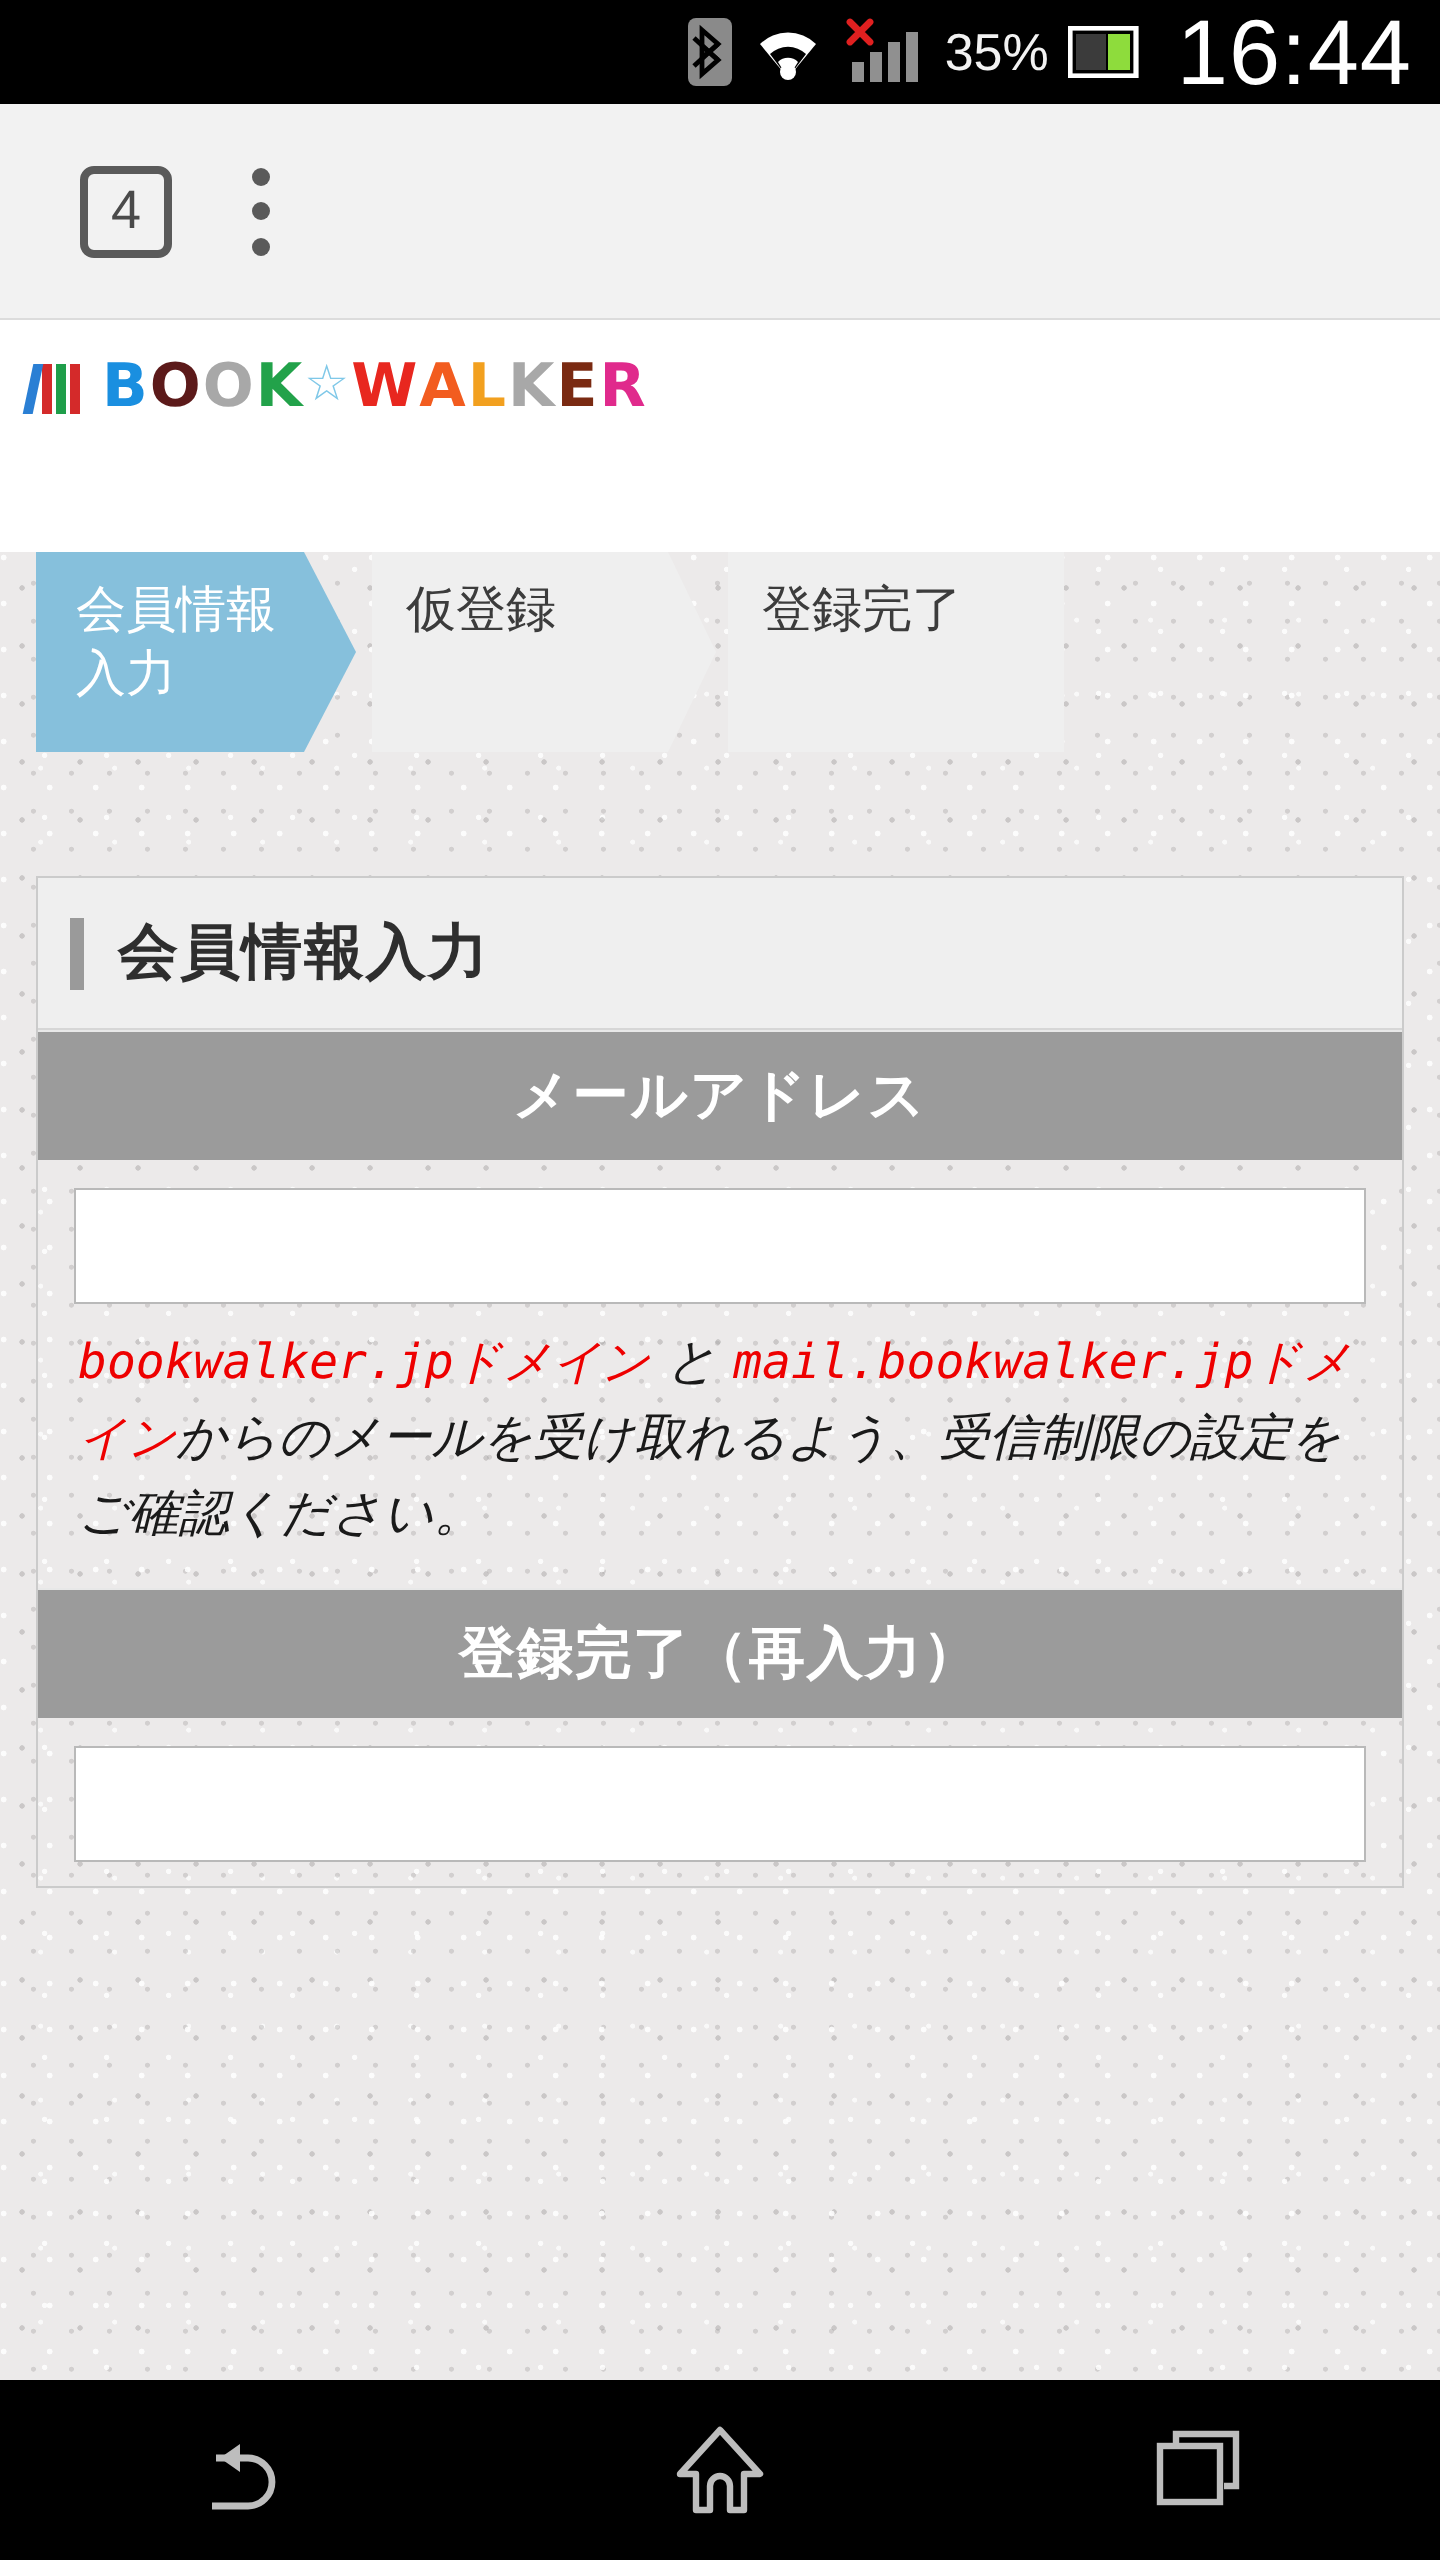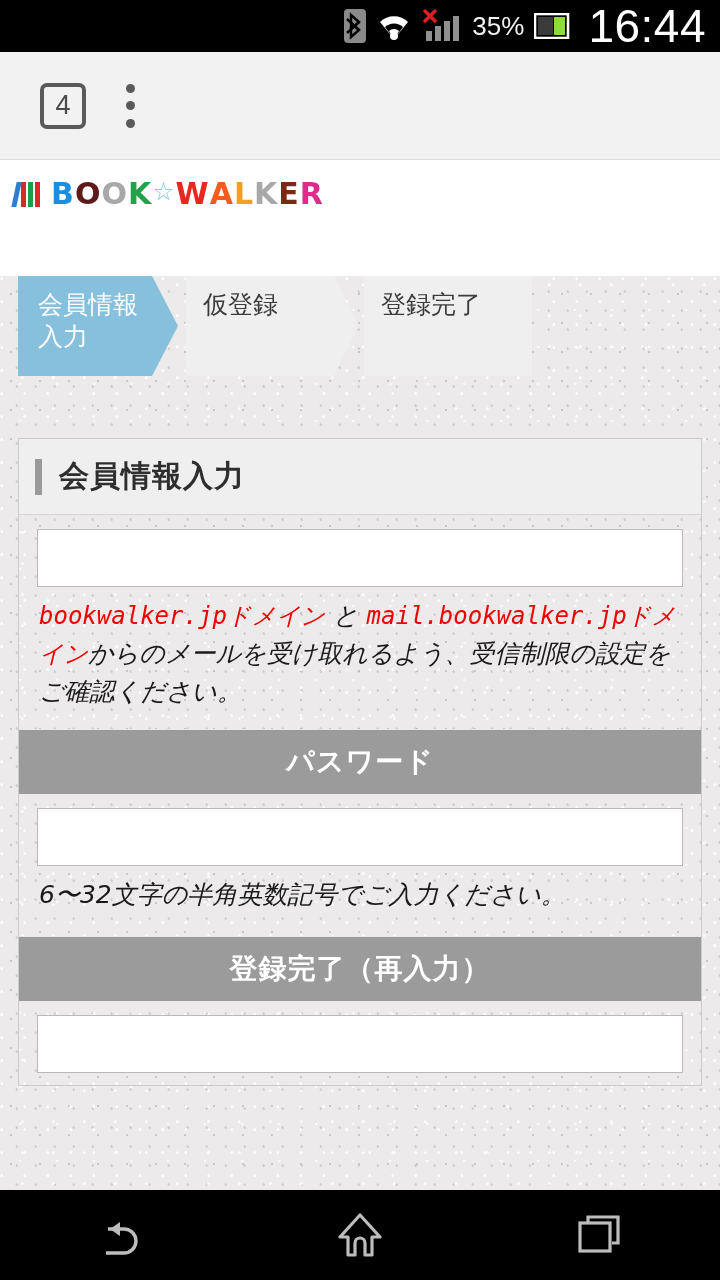--- a/index.html
+++ b/index.html
@@ -384,30 +384,26 @@
         </div>
       </div>
 
       <div class="form-card">
 
         <div class="card-title">
           <span class="bar"></span>
           <h2>会員情報入力</h2>
         </div>
 
+        <div class="field-head">メールアドレス</div>
         <div class="field-body">
           <input class="txt-input" type="text" value="" style="">
           <div class="hint"><span class="red">bookwalker.jpドメイン</span><span> と </span><span class="red">mail.bookwalker.jpドメイン</span><span>からのメールを受け取れるよう、受信制限の設定をご確認ください。</span></div>
         </div>
 
-        <div class="field-head">パスワード</div>
-        <div class="field-body">
-          <input class="txt-input" type="password" value="" style="">
-          <div class="hint small">6〜32文字の半角英数記号でご入力ください。</div>
-        </div>
 
         <div class="field-head">登録完了（再入力）</div>
         <div class="field-body">
           <input class="txt-input" type="password" value="" style="">
         </div>
 
       </div>
 
     </div>
   </div>

